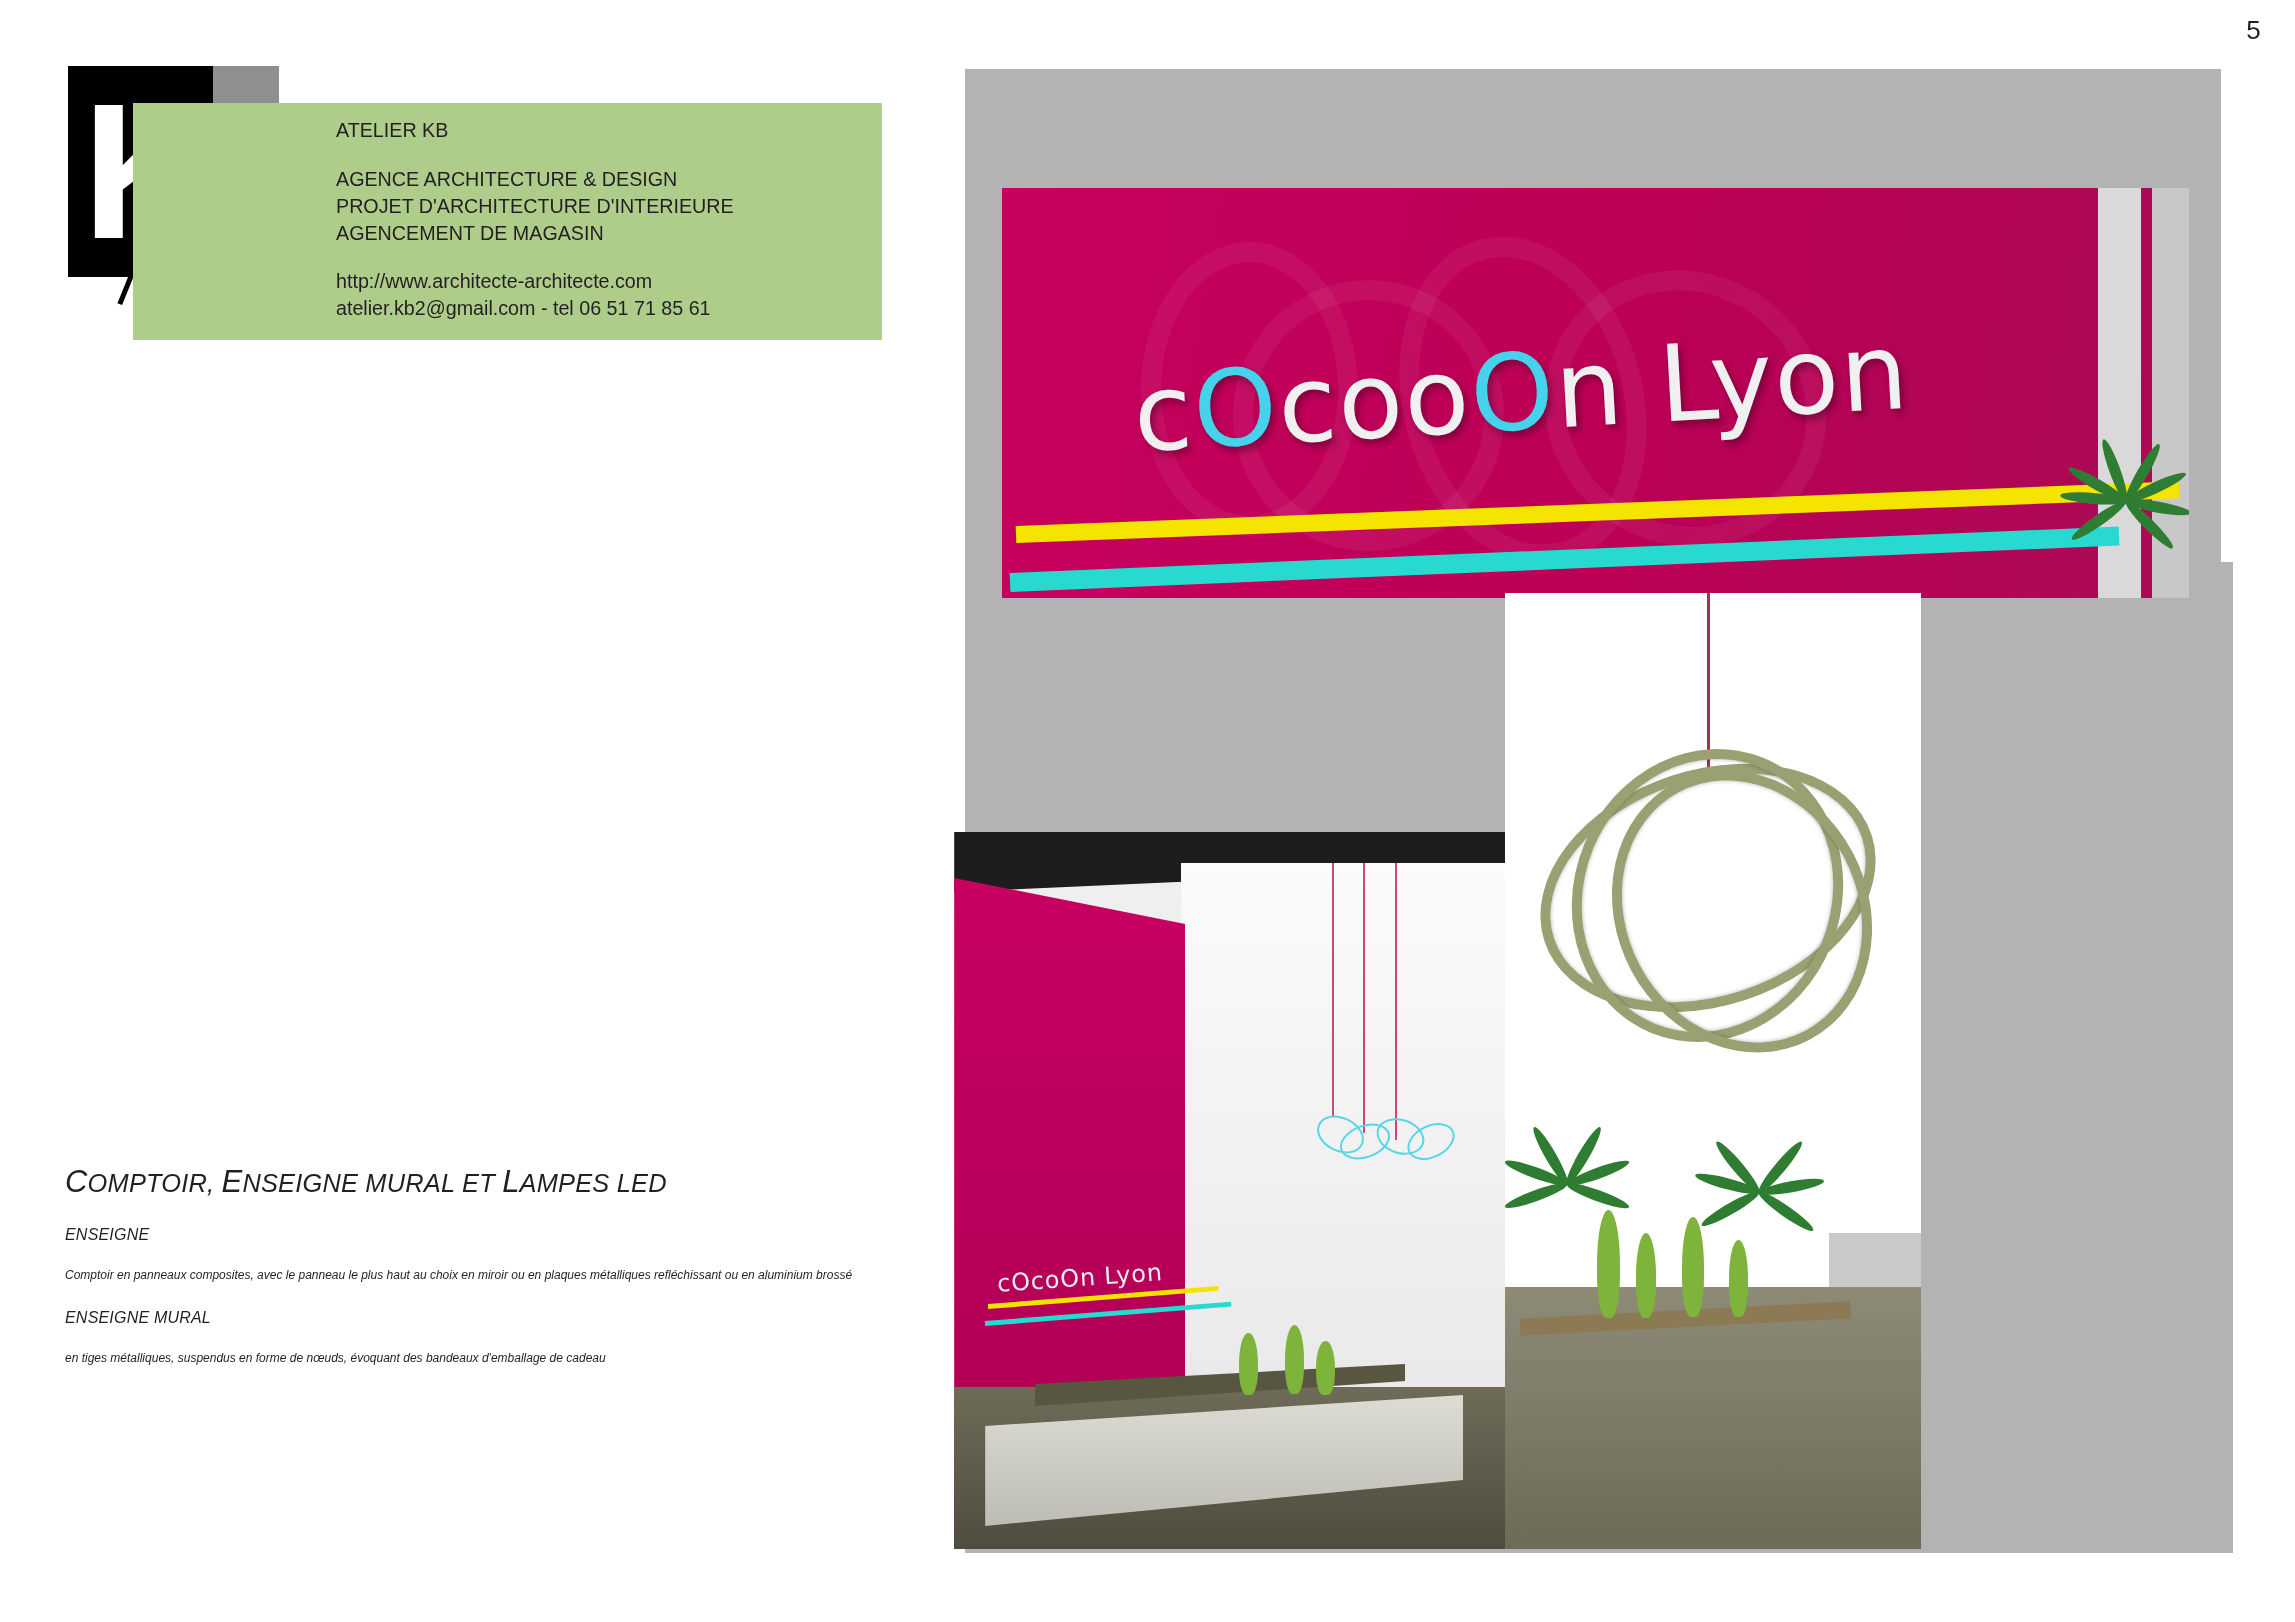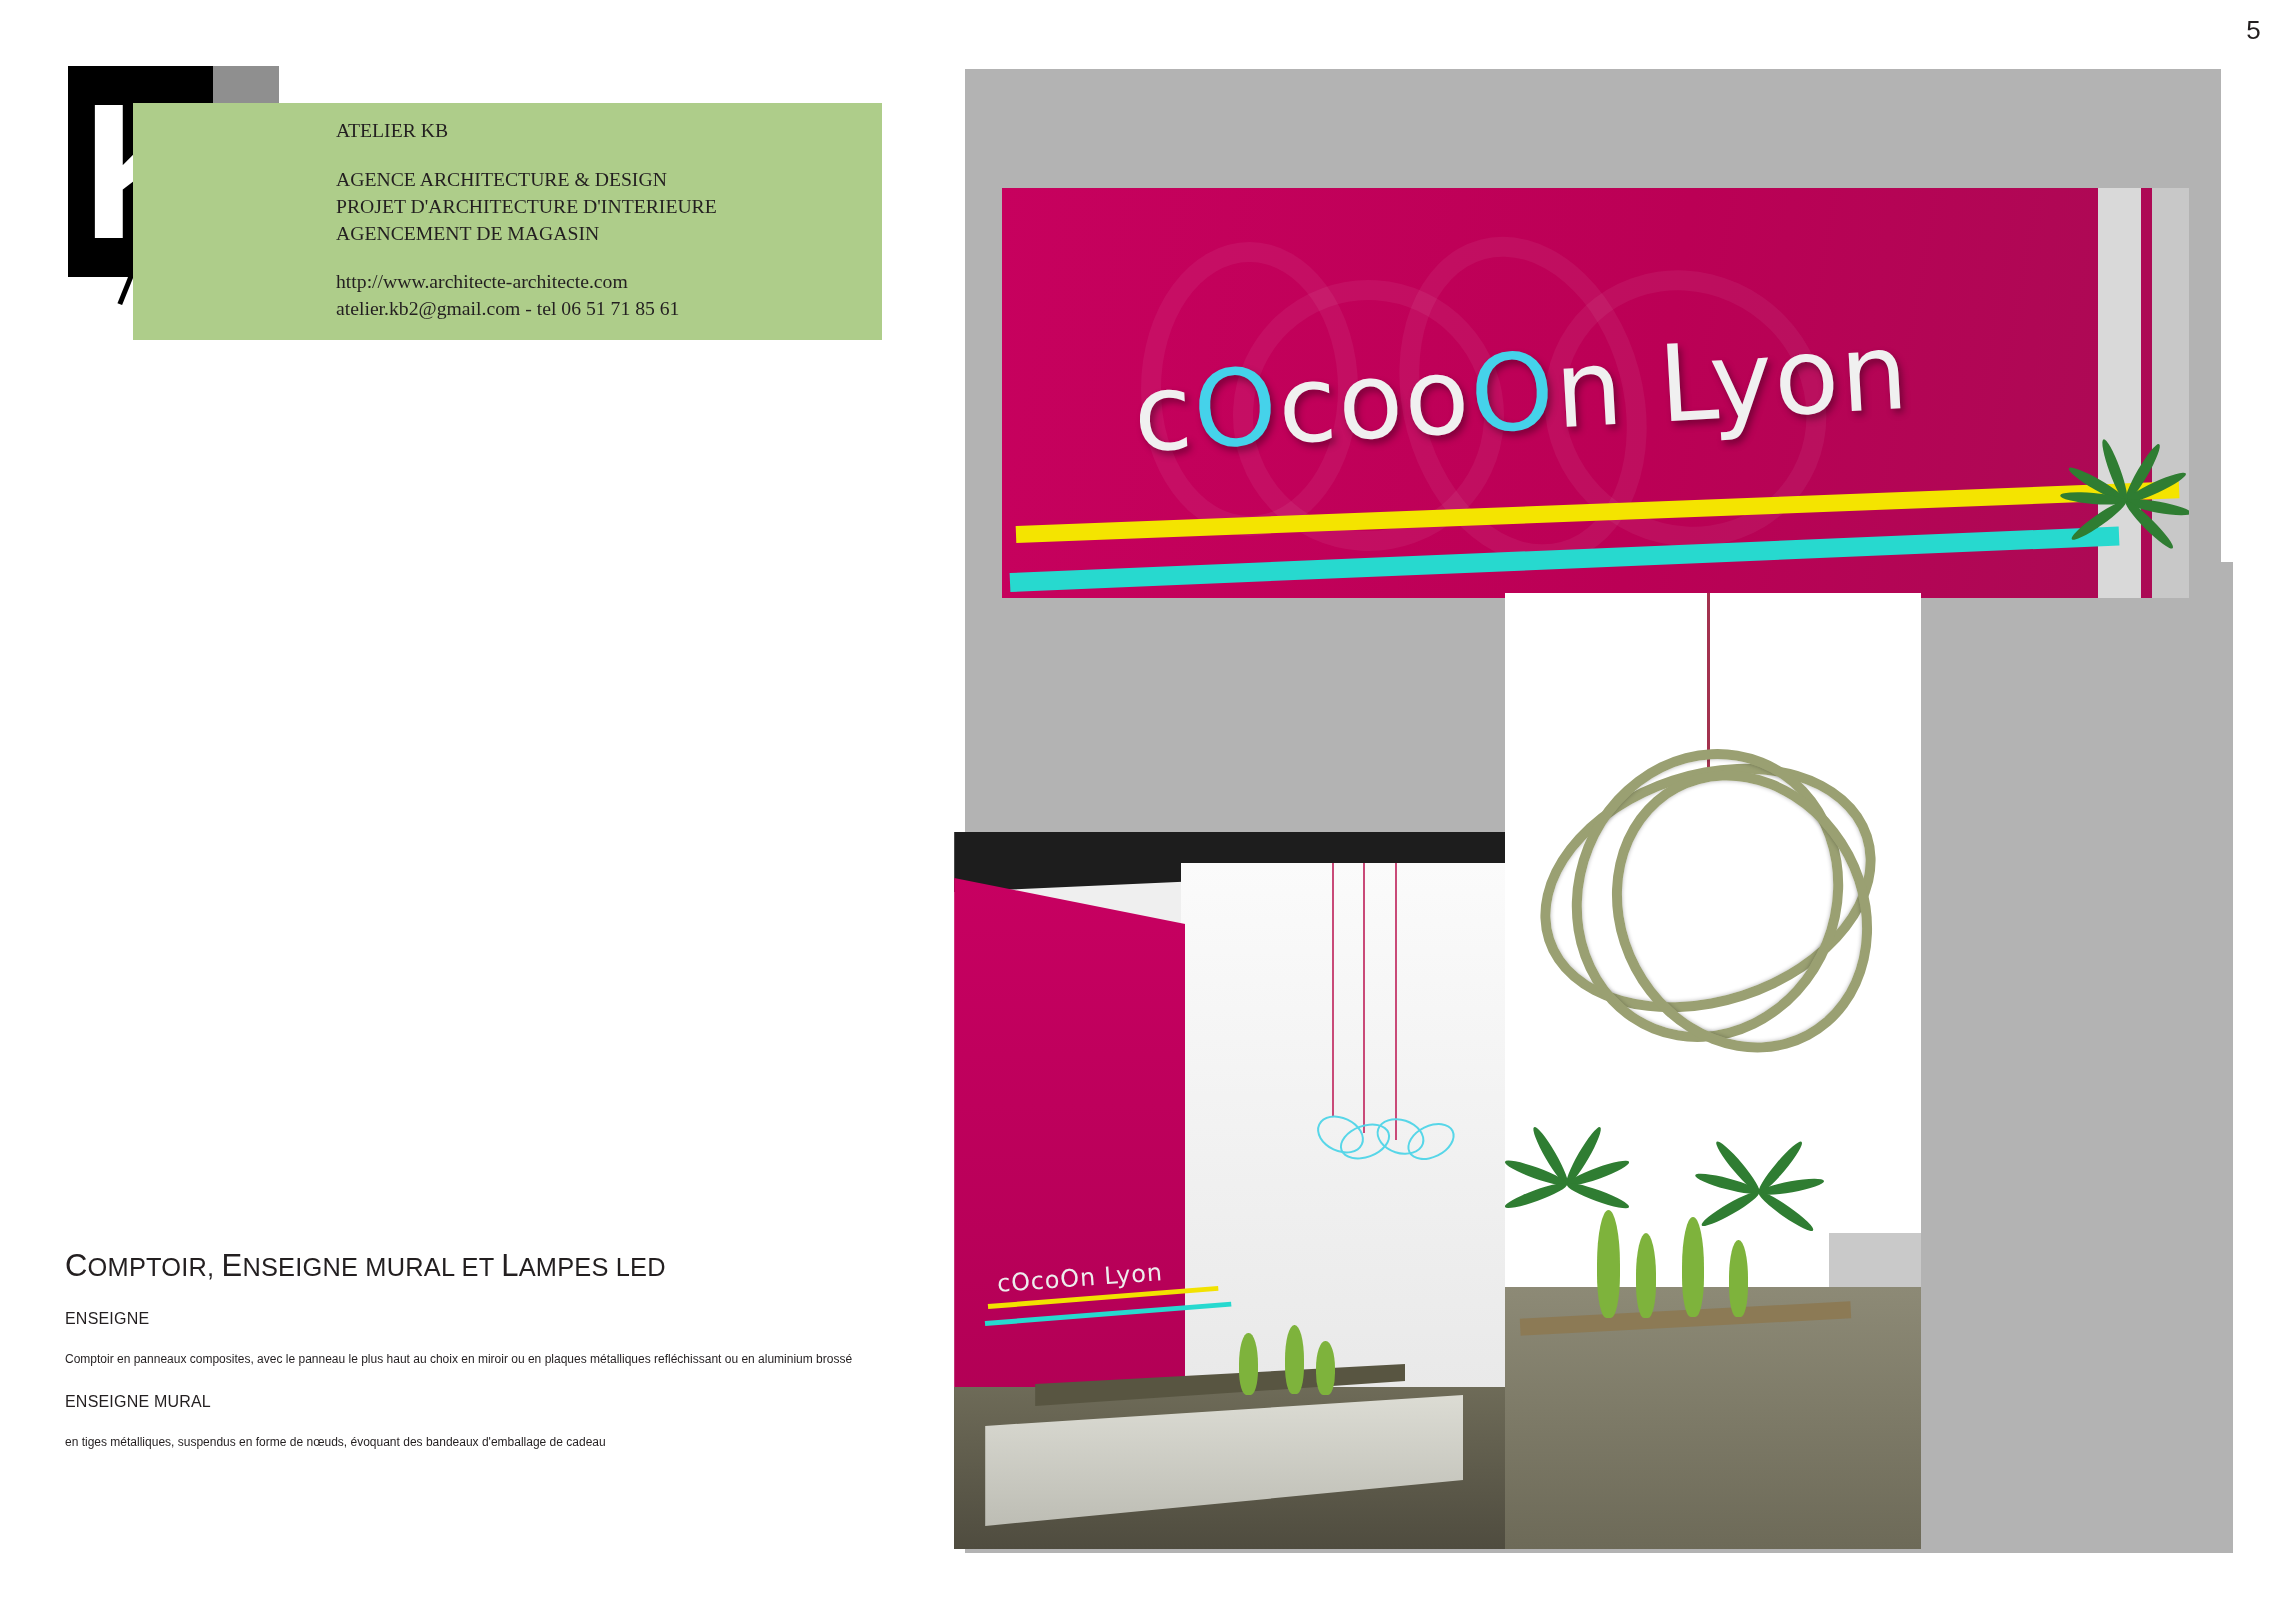--- a/index.html
+++ b/index.html
@@ -95,30 +95,31 @@
   }
   .contact-text {
     position: absolute;
     left: 336px;
     top: 117px;
     width: 540px;
     color: #231f20;
     font-size: 19.7px;
     line-height: 27px;
   }
-  .contact-text .blk { margin-bottom: 21.6px; font-family: Liberation Serif, serif; }
+  .contact-text .blk { margin-bottom: 21.6px; }
   .contact-text .blk:last-child { margin-bottom: 4px; }
   .contact-text div { white-space: nowrap; }
 
   
   .left-col {
     position: absolute;
     left: 65px;
-    top: 1248px;
+    top: 1164px;
     width: 829px;
+    font-style: italic;
   }
   .section-title {
     font-size: 25.4px;
     color: #231f20;
     margin: 0 0 26px 0;
     font-weight: normal;
     letter-spacing: 0.2px;
   }
   .section-title .cap { font-size: 31px; }
   .sub-head {

